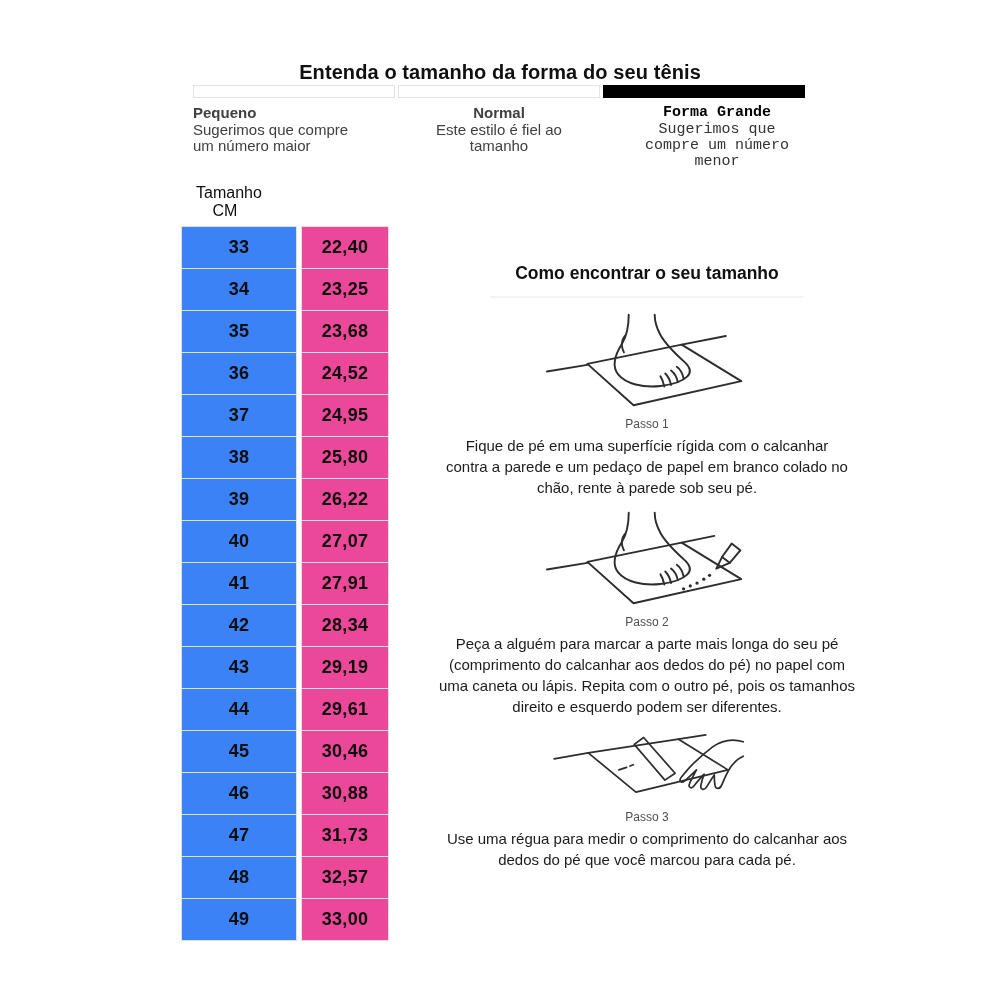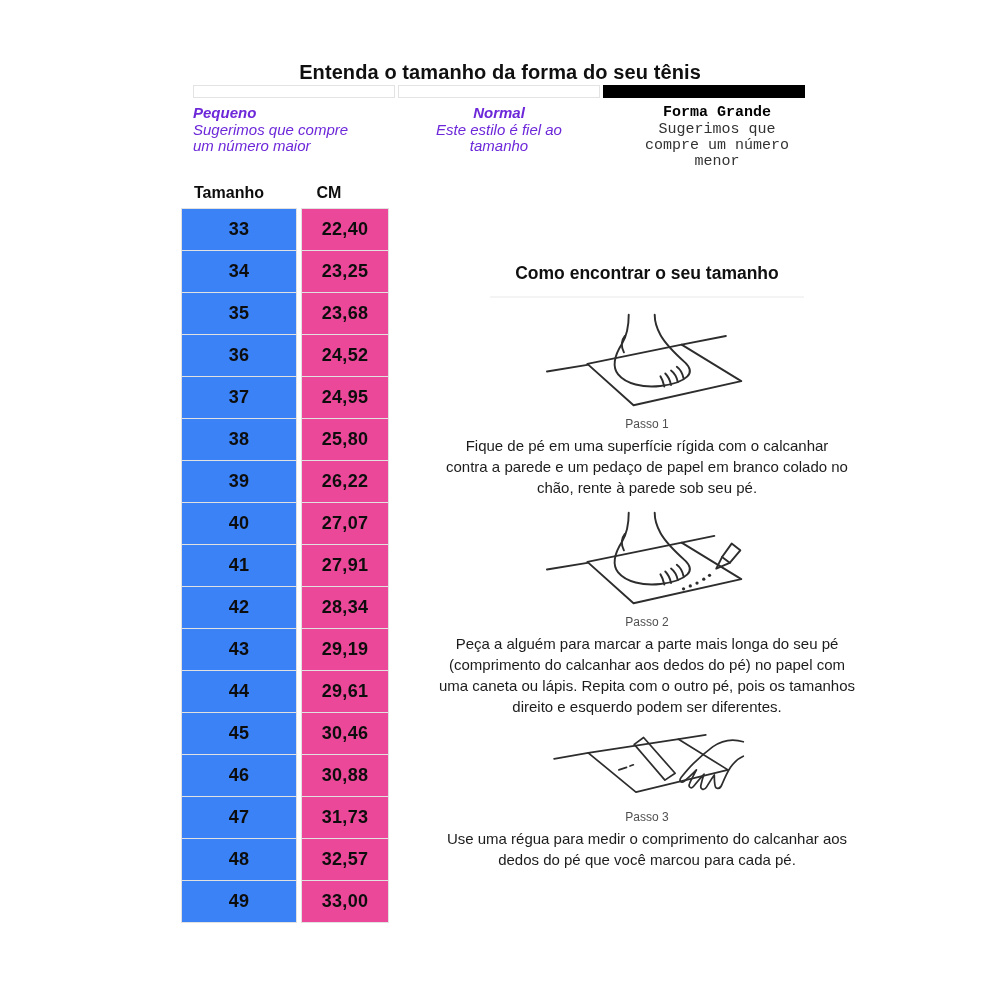--- a/index.html
+++ b/index.html
@@ -25,29 +25,29 @@
   .fit-bar .seg { flex:1; background:#fff; border:1px solid #e3e3e3; box-sizing:border-box; }
   .fit-bar .seg.active { background:#000; border-color:#000; }
 
   .fit-labels {
     position:absolute; left:193px; top:105px; width:612px;
     display:flex; justify-content:space-between;
     font-size:15px; line-height:16px;
   }
   .fl { }
   .fl .fl-title { font-weight:700; margin-bottom:1px; }
-  .fl.inactive { color:#6d28d9;font-style:italic; }
+  .fl.inactive { color:#404040; }
   .fl.left   { width:176px; text-align:left; }
   .fl.center { width:162px; text-align:center; }
   .fl.right  { width:176px; text-align:center; color:#000;font-family:Liberation Mono, monospace; }
   .fl.right .fl-desc { color:#333; }
 
   
   .size-table { position:absolute; left:181px; top:184px; }
-  .thead { display:flex; gap:8px; font-size:16px; font-weight:700; margin-bottom:7px; color:#0d0d0d; }
+  .thead { display:flex; gap:0; font-size:16px; font-weight:400; margin-bottom:7px; color:#0d0d0d;flex-direction:column; }
   .thead .h1 { width:96px; text-align:center; }
   .thead .h2 { width:88px; text-align:center; }
   .trow { display:flex; gap:4px; margin-top:-1px; }
   .cell {
     height:43px; box-sizing:border-box; border:1px solid #e1e1e1;
     display:flex; align-items:center; justify-content:center;
     font-weight:700; font-size:18px; letter-spacing:0.3px; color:#0d0d0d;
   }
   .c1 { width:116px; background:#3b82f6; }
   .c2 { width:88px; background:#ec4899; }

